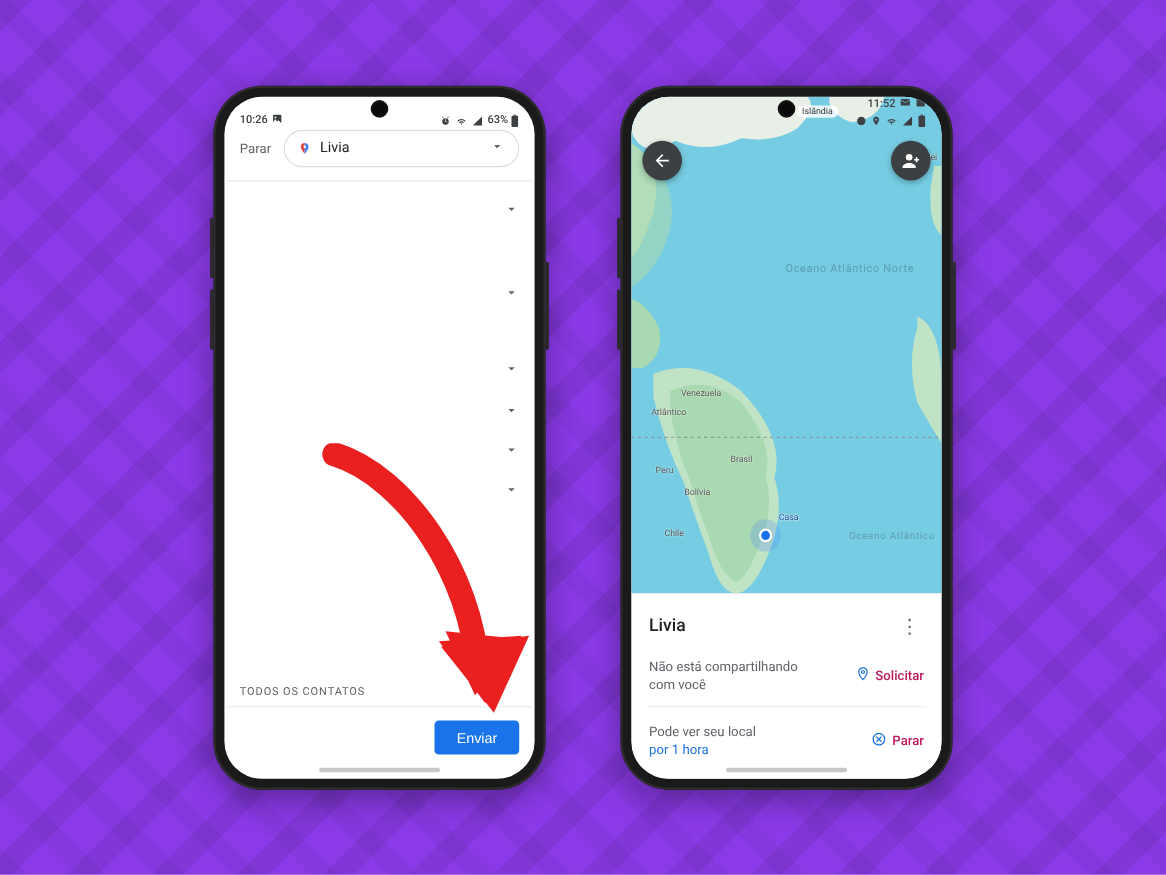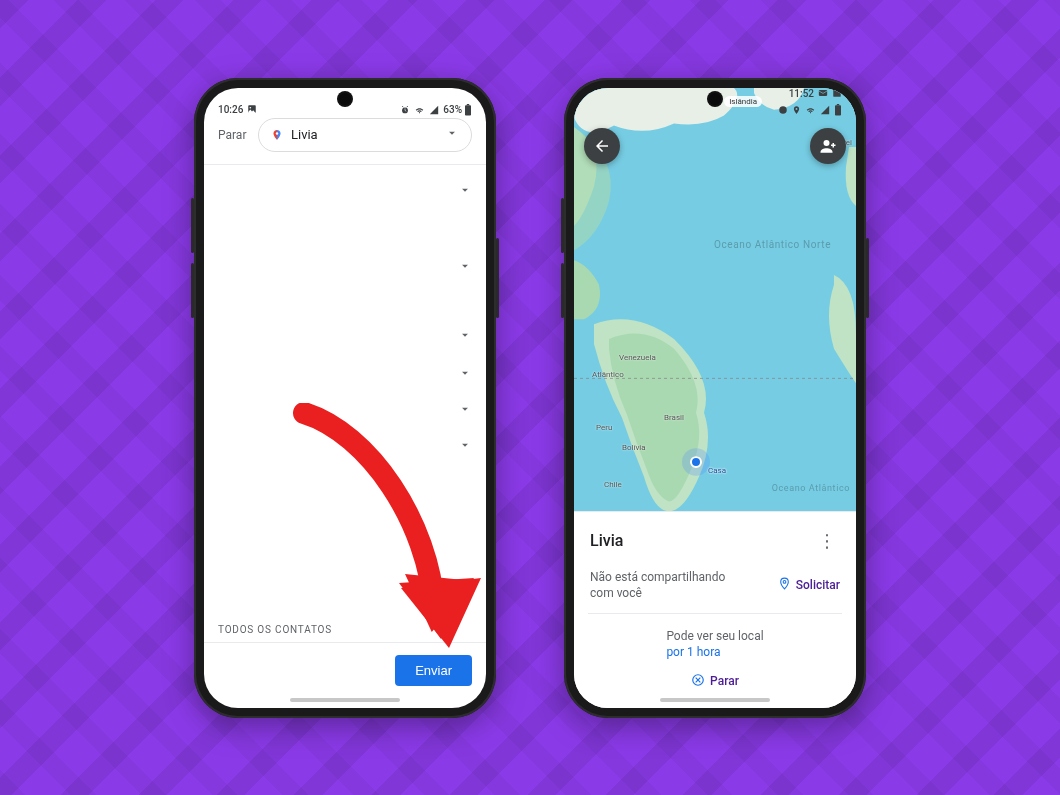--- a/index.html
+++ b/index.html
@@ -300,21 +300,21 @@
     color:#5f6368;
     line-height:1.35;
   }
   .card-row .row-text .sub-blue {
     color:#1a73e8;
   }
   .action-pill {
     display:flex;
     align-items:center;
     gap:5px;
-    color:#4c1d95;
+    color:#be185d;
     font-size:12px;
     font-weight:500;
     cursor:pointer;
   }
   .card-divider {
     height:1px;
     background:#e8eaed;
     margin:4px -2px;
   }
 
@@ -593,21 +593,21 @@
             <span>
               <svg width="13" height="15" viewBox="0 0 24 24" fill="none" stroke="#1a73e8" stroke-width="2">
                   <path d="M12 2C8 2 5 5 5 9c0 5 7 13 7 13s7-8 7-13c0-4-3-7-7-7z"></path>
                   <circle cx="12" cy="9" r="2.5"></circle>
                 </svg>
             </span>
             <span>Solicitar</span>
           </div>
         </div>
         <div class="card-divider"></div>
-        <div class="card-row" style="padding-top:2px;flex-direction:column;">
+        <div class="card-row" style="padding-top:2px;">
           <div class="row-text">
             <span>Pode ver seu local</span><br>
             <span class="sub-blue">por 1 hora</span>
           </div>
           <div class="action-pill">
             <span>
               <svg width="14" height="14" viewBox="0 0 24 24" fill="none" stroke="#1a73e8" stroke-width="2">
                   <circle cx="12" cy="12" r="9"></circle>
                   <path d="M8 8l8 8M16 8l-8 8"></path>
                 </svg>

